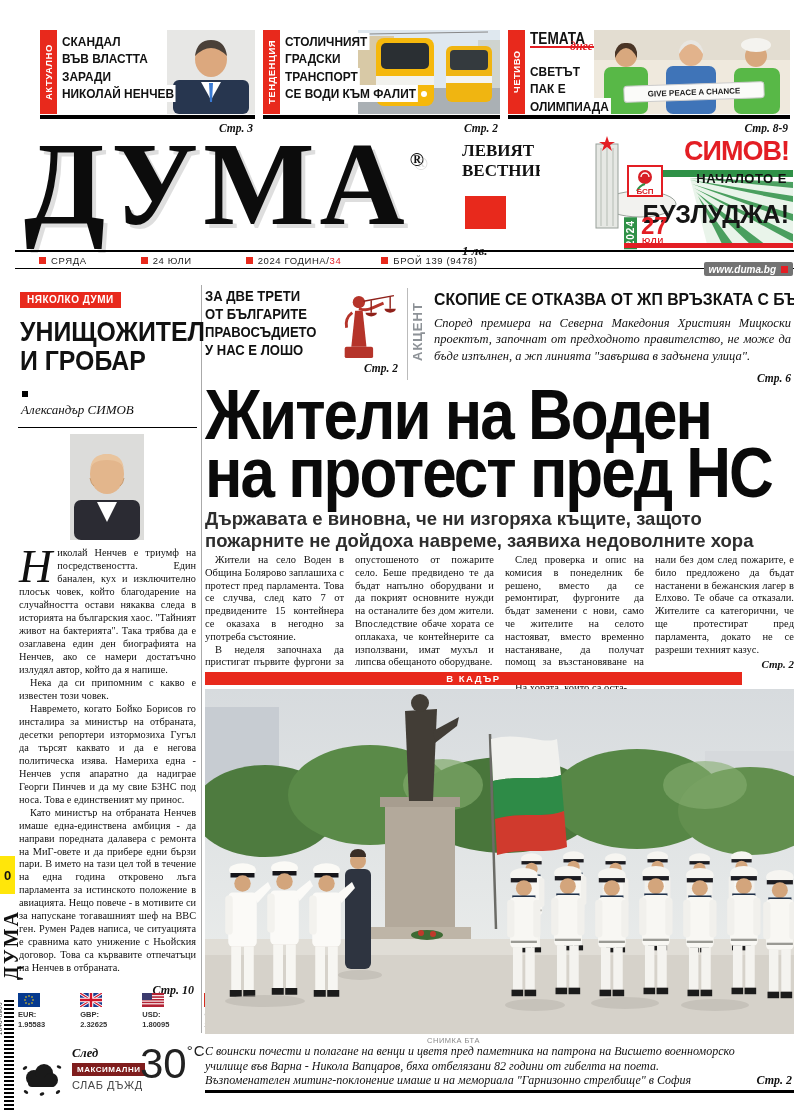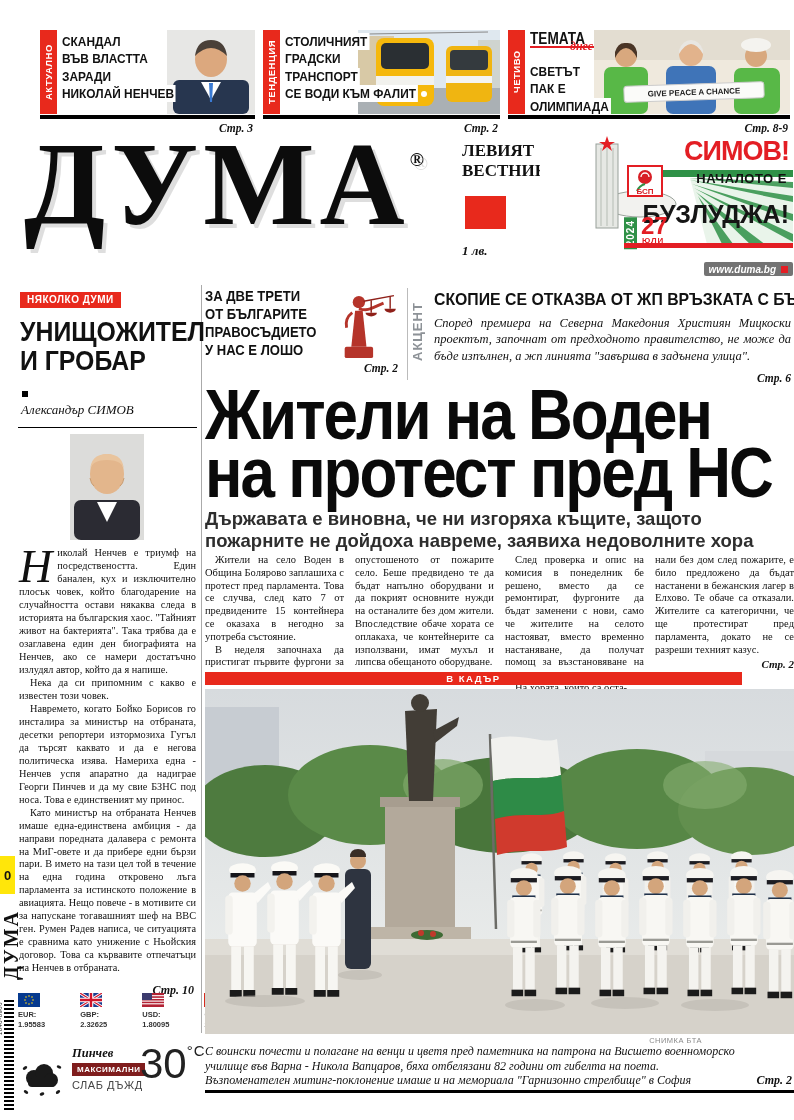--- a/index.html
+++ b/index.html
@@ -121,21 +121,21 @@
   .lead-cols{position:absolute;left:205px;top:554px;width:589px;height:116px;display:flex;gap:11px;
       font-family:"Liberation Serif",serif;font-size:10.5px;line-height:1.22;text-align:justify;}
   .lead-cols .col{flex:1;}
   .lead-cols p{margin:0;text-indent:10px;}
   .lead-cols p.cont{text-indent:0;}
   .lead-page{text-align:right;font-style:italic;font-weight:bold;margin-top:2px;font-size:11px;}
   
   .kadar{position:absolute;left:205px;top:672px;width:537px;height:13px;background:#e8291c;color:#fff;
       font-size:9.5px;font-weight:bold;display:flex;align-items:center;justify-content:center;letter-spacing:1.5px;}
   .photo{position:absolute;left:205px;top:689px;width:589px;height:345px;}
-  .credit{position:absolute;left:205px;top:1036px;width:497px;text-align:right;font-size:7.5px;
+  .credit{position:absolute;left:205px;top:1036px;width:497px;text-align:center;font-size:7.5px;
       color:#8a8a8a;letter-spacing:.5px;}
   .caption{position:absolute;left:205px;top:1044px;width:589px;font-family:"Liberation Serif",serif;
       font-style:italic;font-size:12px;line-height:1.22;}
   .cap-page{position:absolute;right:2px;bottom:0;font-weight:bold;}
   .cap-text{display:block;width:540px;}
   .bottom-rule{position:absolute;left:205px;top:1090px;width:589px;height:3px;background:#000;}
 </style>
 </head>
 <body>
 
@@ -266,20 +266,39 @@
     </svg>
     <div class="ad-zaedno">СИМОВ!</div>
     <div class="ad-nachalo">НАЧАЛОТО Е</div>
     <div class="ad-buzludzha">БУЗЛУДЖА!</div>
     <div class="ad-2024">2024</div>
     <div class="ad-27">27</div>
     <div class="ad-juli">ЮЛИ</div>
     <div class="ad-redbar"></div>
   </div>
 
+  <div class="datebar">
+    <span class="d-item" style="margin-left:24px">
+      <span class="bullet"></span>
+      <span>СРЯДА</span>
+      </span>
+    <span class="d-item" style="margin-left:54px">
+      <span class="bullet"></span>
+      <span>24 ЮЛИ</span>
+      </span>
+    <span class="d-item" style="margin-left:54px">
+      <span class="bullet"></span>
+      <span>2024 ГОДИНА/</span>
+        <span class="red">34</span>
+      </span>
+    <span class="d-item" style="margin-left:40px">
+      <span class="bullet"></span>
+      <span>БРОЙ 139 (9478)</span>
+      </span>
+  </div>
   <div class="website">
     <span>www.duma.bg</span>
     <span class="ws-sq"></span>
   </div>
 
   <div class="vdivider"></div>
 
   <div class="opinion">
     <div class="op-tag">НЯКОЛКО ДУМИ</div>
     <div class="op-title">
@@ -369,21 +388,21 @@
           <circle cx="24" cy="13" r="9"></circle>
           <circle cx="31" cy="20" r="7"></circle>
         <rect x="8" y="18" width="28" height="9" rx="4"></rect>
         <ellipse cx="5" cy="8" rx="2.4" ry="1.5" transform="rotate(-30 5 8)"></ellipse>
         <ellipse cx="39" cy="7" rx="2.4" ry="1.5" transform="rotate(25 39 7)"></ellipse>
         <ellipse cx="6" cy="32" rx="2.4" ry="1.5" transform="rotate(30 6 32)"></ellipse>
         <ellipse cx="22" cy="34" rx="2.4" ry="1.5" transform="rotate(-20 22 34)"></ellipse>
         <ellipse cx="38" cy="32" rx="2.4" ry="1.5" transform="rotate(-35 38 32)"></ellipse>
       </g>
     </svg>
-    <div class="w-city">Пинчев</div>
+    <div class="w-city">След</div>
     <div class="w-max">МАКСИМАЛНИ</div>
     <div class="w-cond">СЛАБ ДЪЖД</div>
     <div class="w-temp"><span>30</span><span class="w-unit">°С</span></div>
   </div>
 
   <div class="justice">
     <div class="j-head">
       <span class="ln">ЗА ДВЕ ТРЕТИ</span>
       <span class="ln">ОТ БЪЛГАРИТЕ</span>
       <span class="ln">ПРАВОСЪДИЕТО</span>

